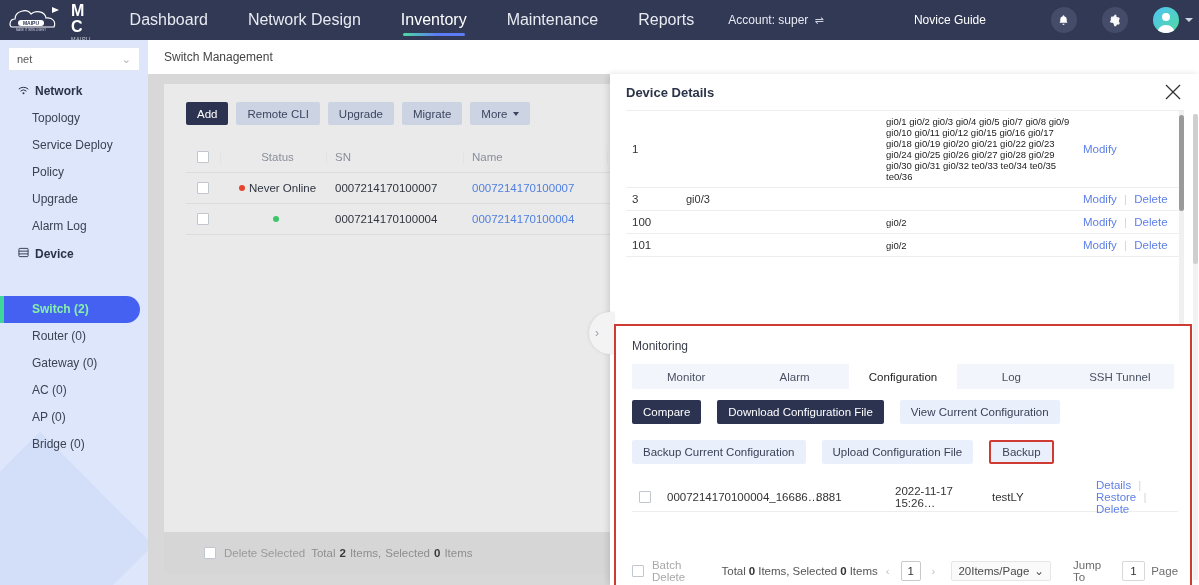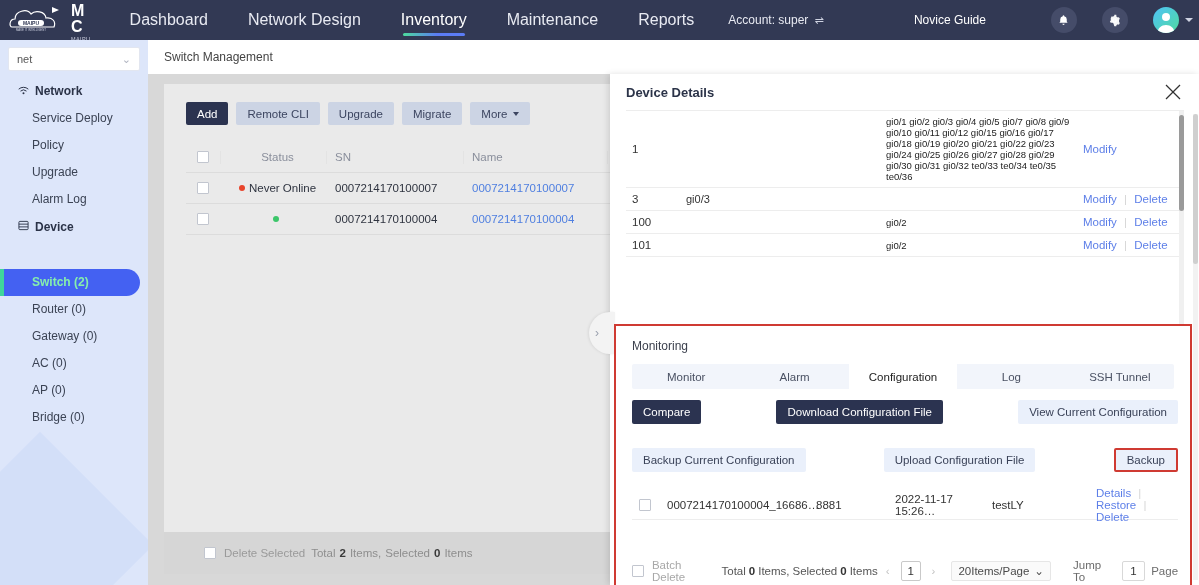--- a/index.html
+++ b/index.html
@@ -295,21 +295,21 @@
   .tabs {
     margin: 11px 16px 0 16px;
     display: flex; background: #f2f5fb; border-radius: 2px;
     height: 25px;
   }
   .tab {
     flex: 1; display: flex; align-items: center; justify-content: center;
     font-size: 11.5px; color: #4a5163; cursor: pointer;
   }
   .tab.active { background: #fff; color: #222; }
-  .mon-btns { margin: 11px 0 0 16px; display: flex; flex-wrap: wrap; gap: 24px; width: 546px; justify-content: space-between; }
+  .mon-btns { margin: 11px 0 0 16px; display: flex; flex-wrap: wrap; gap: 16px; width: 546px; }
   .mon-btns .btn { background: #eaf0fb; color: #3a4258; height: 24px; }
   .mon-btns .btn.dark { background: #2b3350; color: #fff; }
   .mon-btns .btn.outlined { border: 2px solid #cf3a32; }
 
   .bk-table { margin: 18px 16px 0 16px; width: 546px; }
   .bk-head, .bk-row {
     display: flex; align-items: center; height: 30px; font-size: 11.5px;
   }
   .bk-head { color: #8a8f9c; border-bottom: 1px solid #ededed; }
   .bk-row { color: #333; border-bottom: 1px solid #ededed; }
@@ -414,20 +414,21 @@
       <div class="sb-group">
         <span>
           <svg width="11" height="9" viewBox="0 0 12 10">
             <path d="M1 3.2a7.5 7.5 0 0 1 10 0" fill="none" stroke="#2b3348" stroke-width="1.1" stroke-linecap="round"></path>
             <path d="M3 5.4a4.5 4.5 0 0 1 6 0" fill="none" stroke="#2b3348" stroke-width="1.1" stroke-linecap="round"></path>
             <circle cx="6" cy="8" r="1.1" fill="#2b3348"></circle>
           </svg>
         </span>
         <span>Network</span>
       </div>
+      <div class="sb-item">Topology</div>
       <div class="sb-item">Service Deploy</div>
       <div class="sb-item">Policy</div>
       <div class="sb-item">Upgrade</div>
       <div class="sb-item">Alarm Log</div>
 
       <div class="sb-group">
         <span>
           <svg width="11" height="11" viewBox="0 0 12 12">
             <rect x="1" y="1.5" width="10" height="9" rx="1" fill="none" stroke="#2b3348" stroke-width="1"></rect>
             <line x1="1" y1="4.5" x2="11" y2="4.5" stroke="#2b3348" stroke-width="1"></line>

